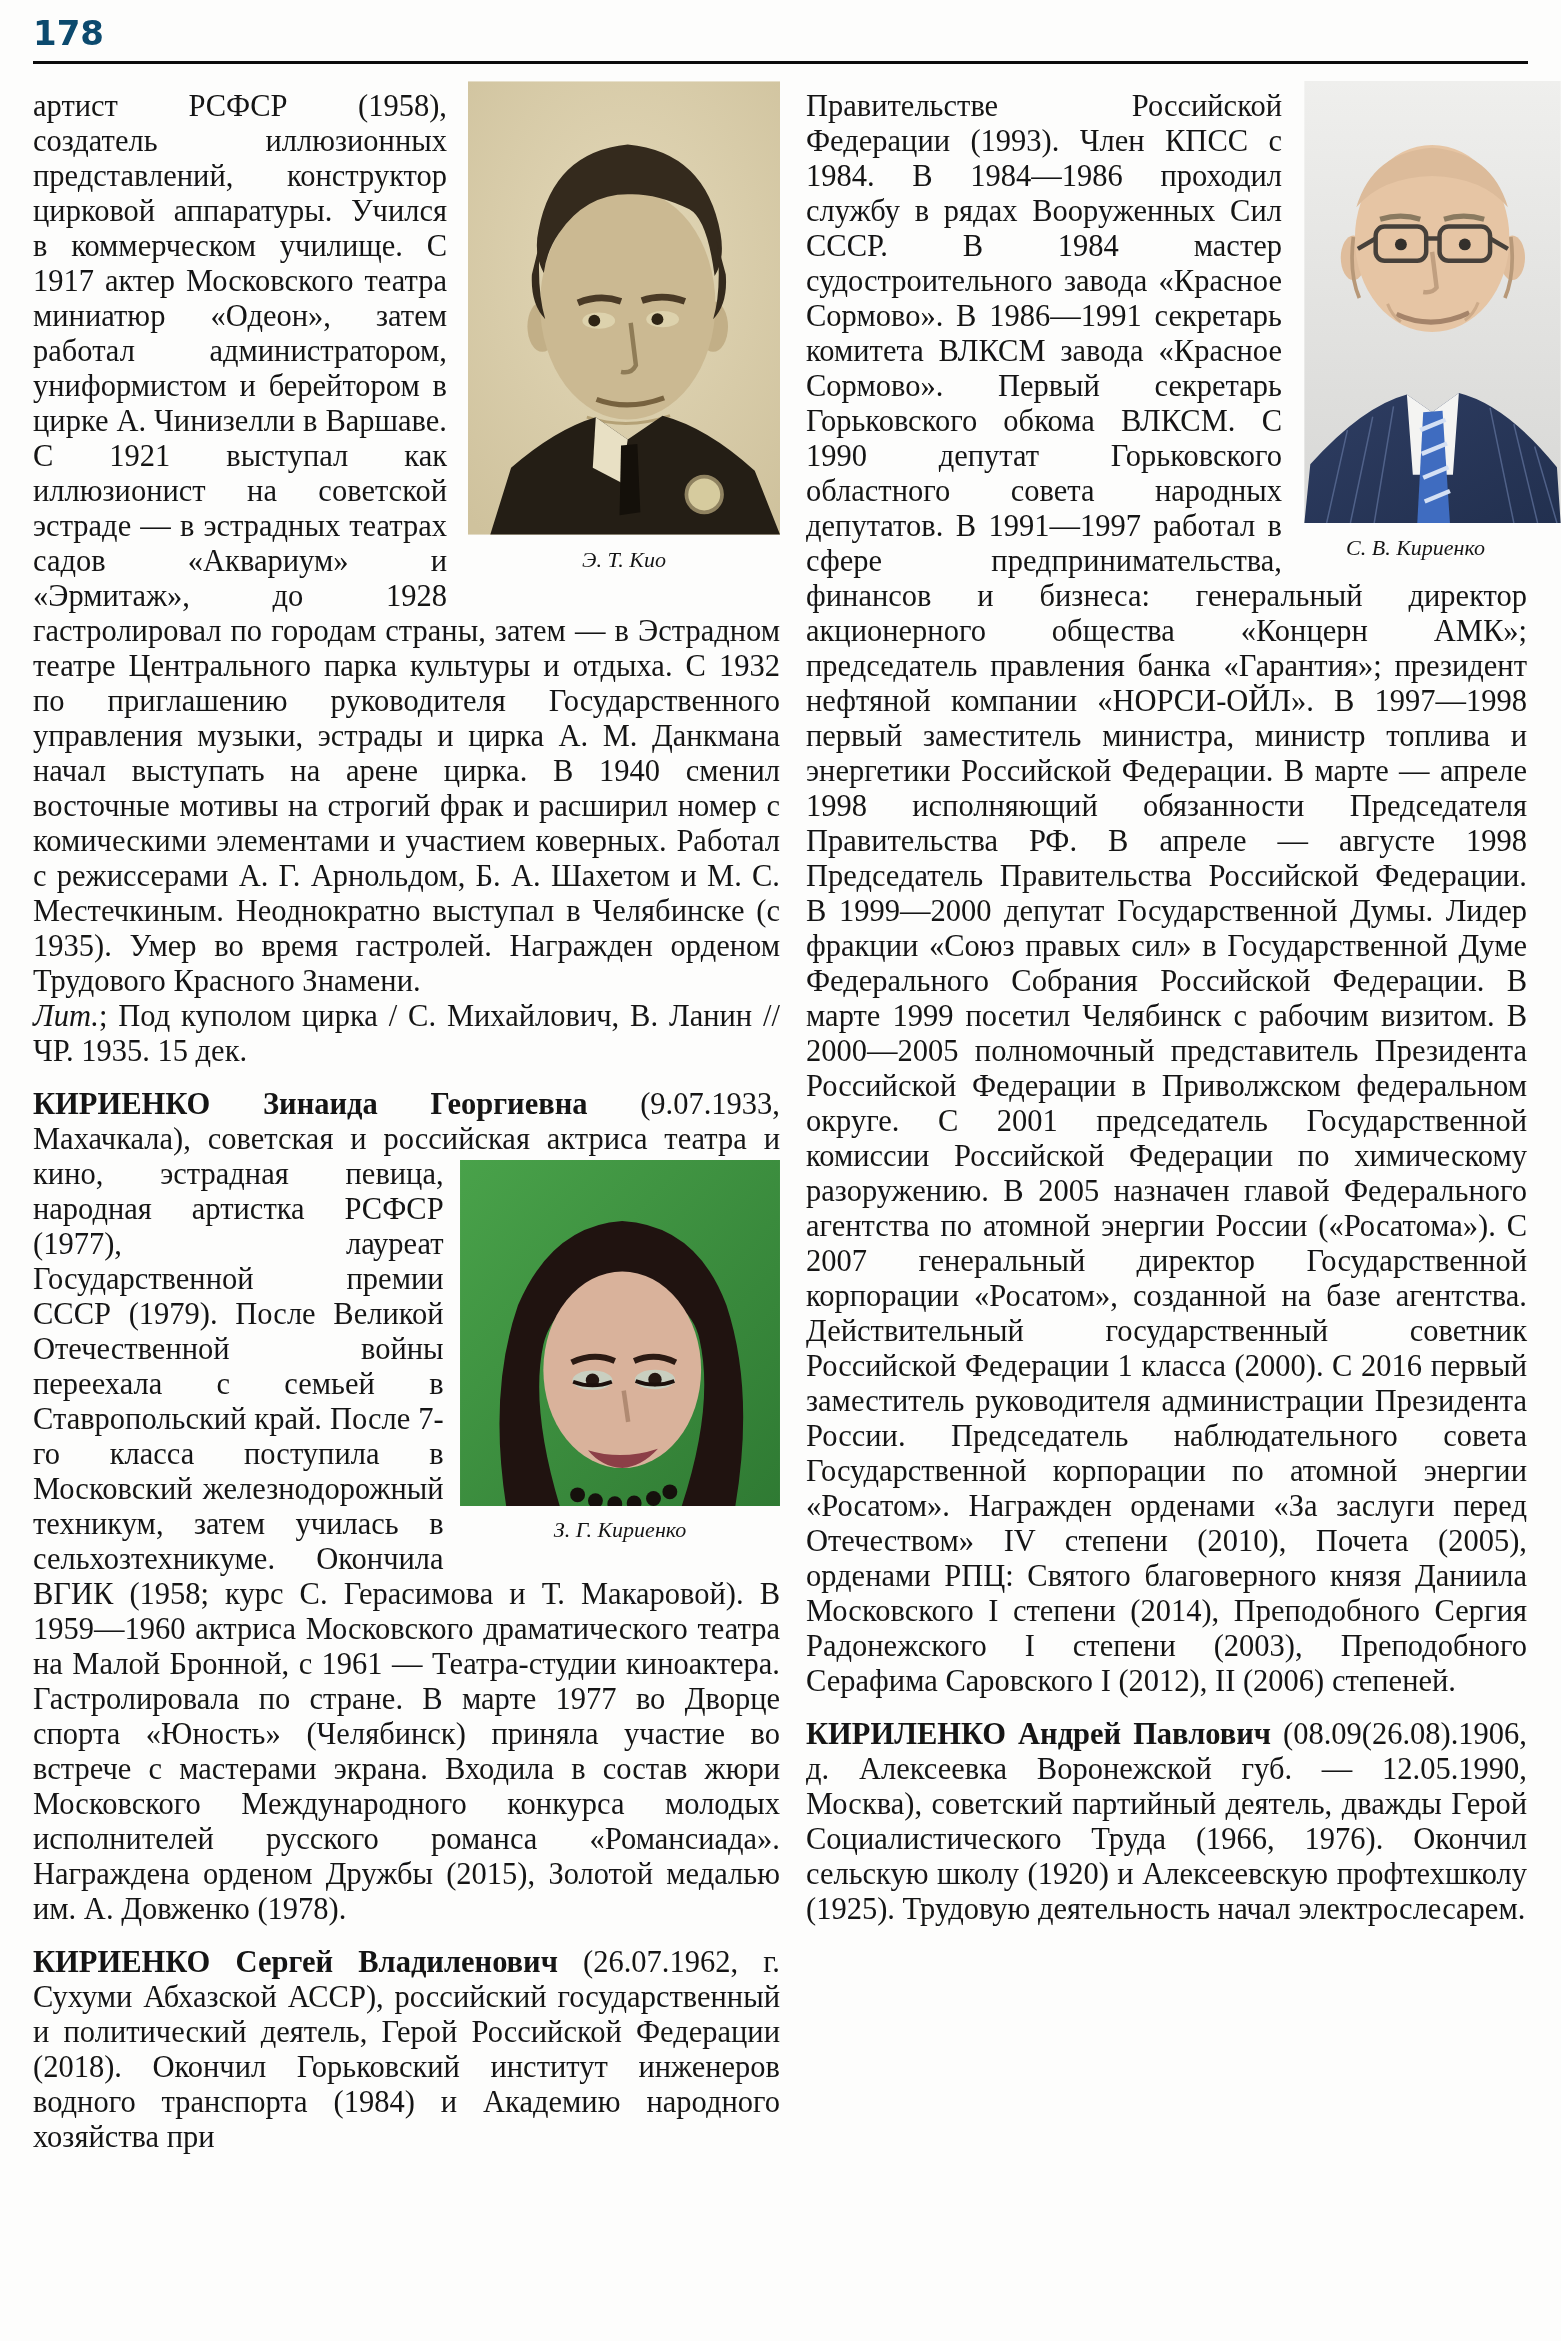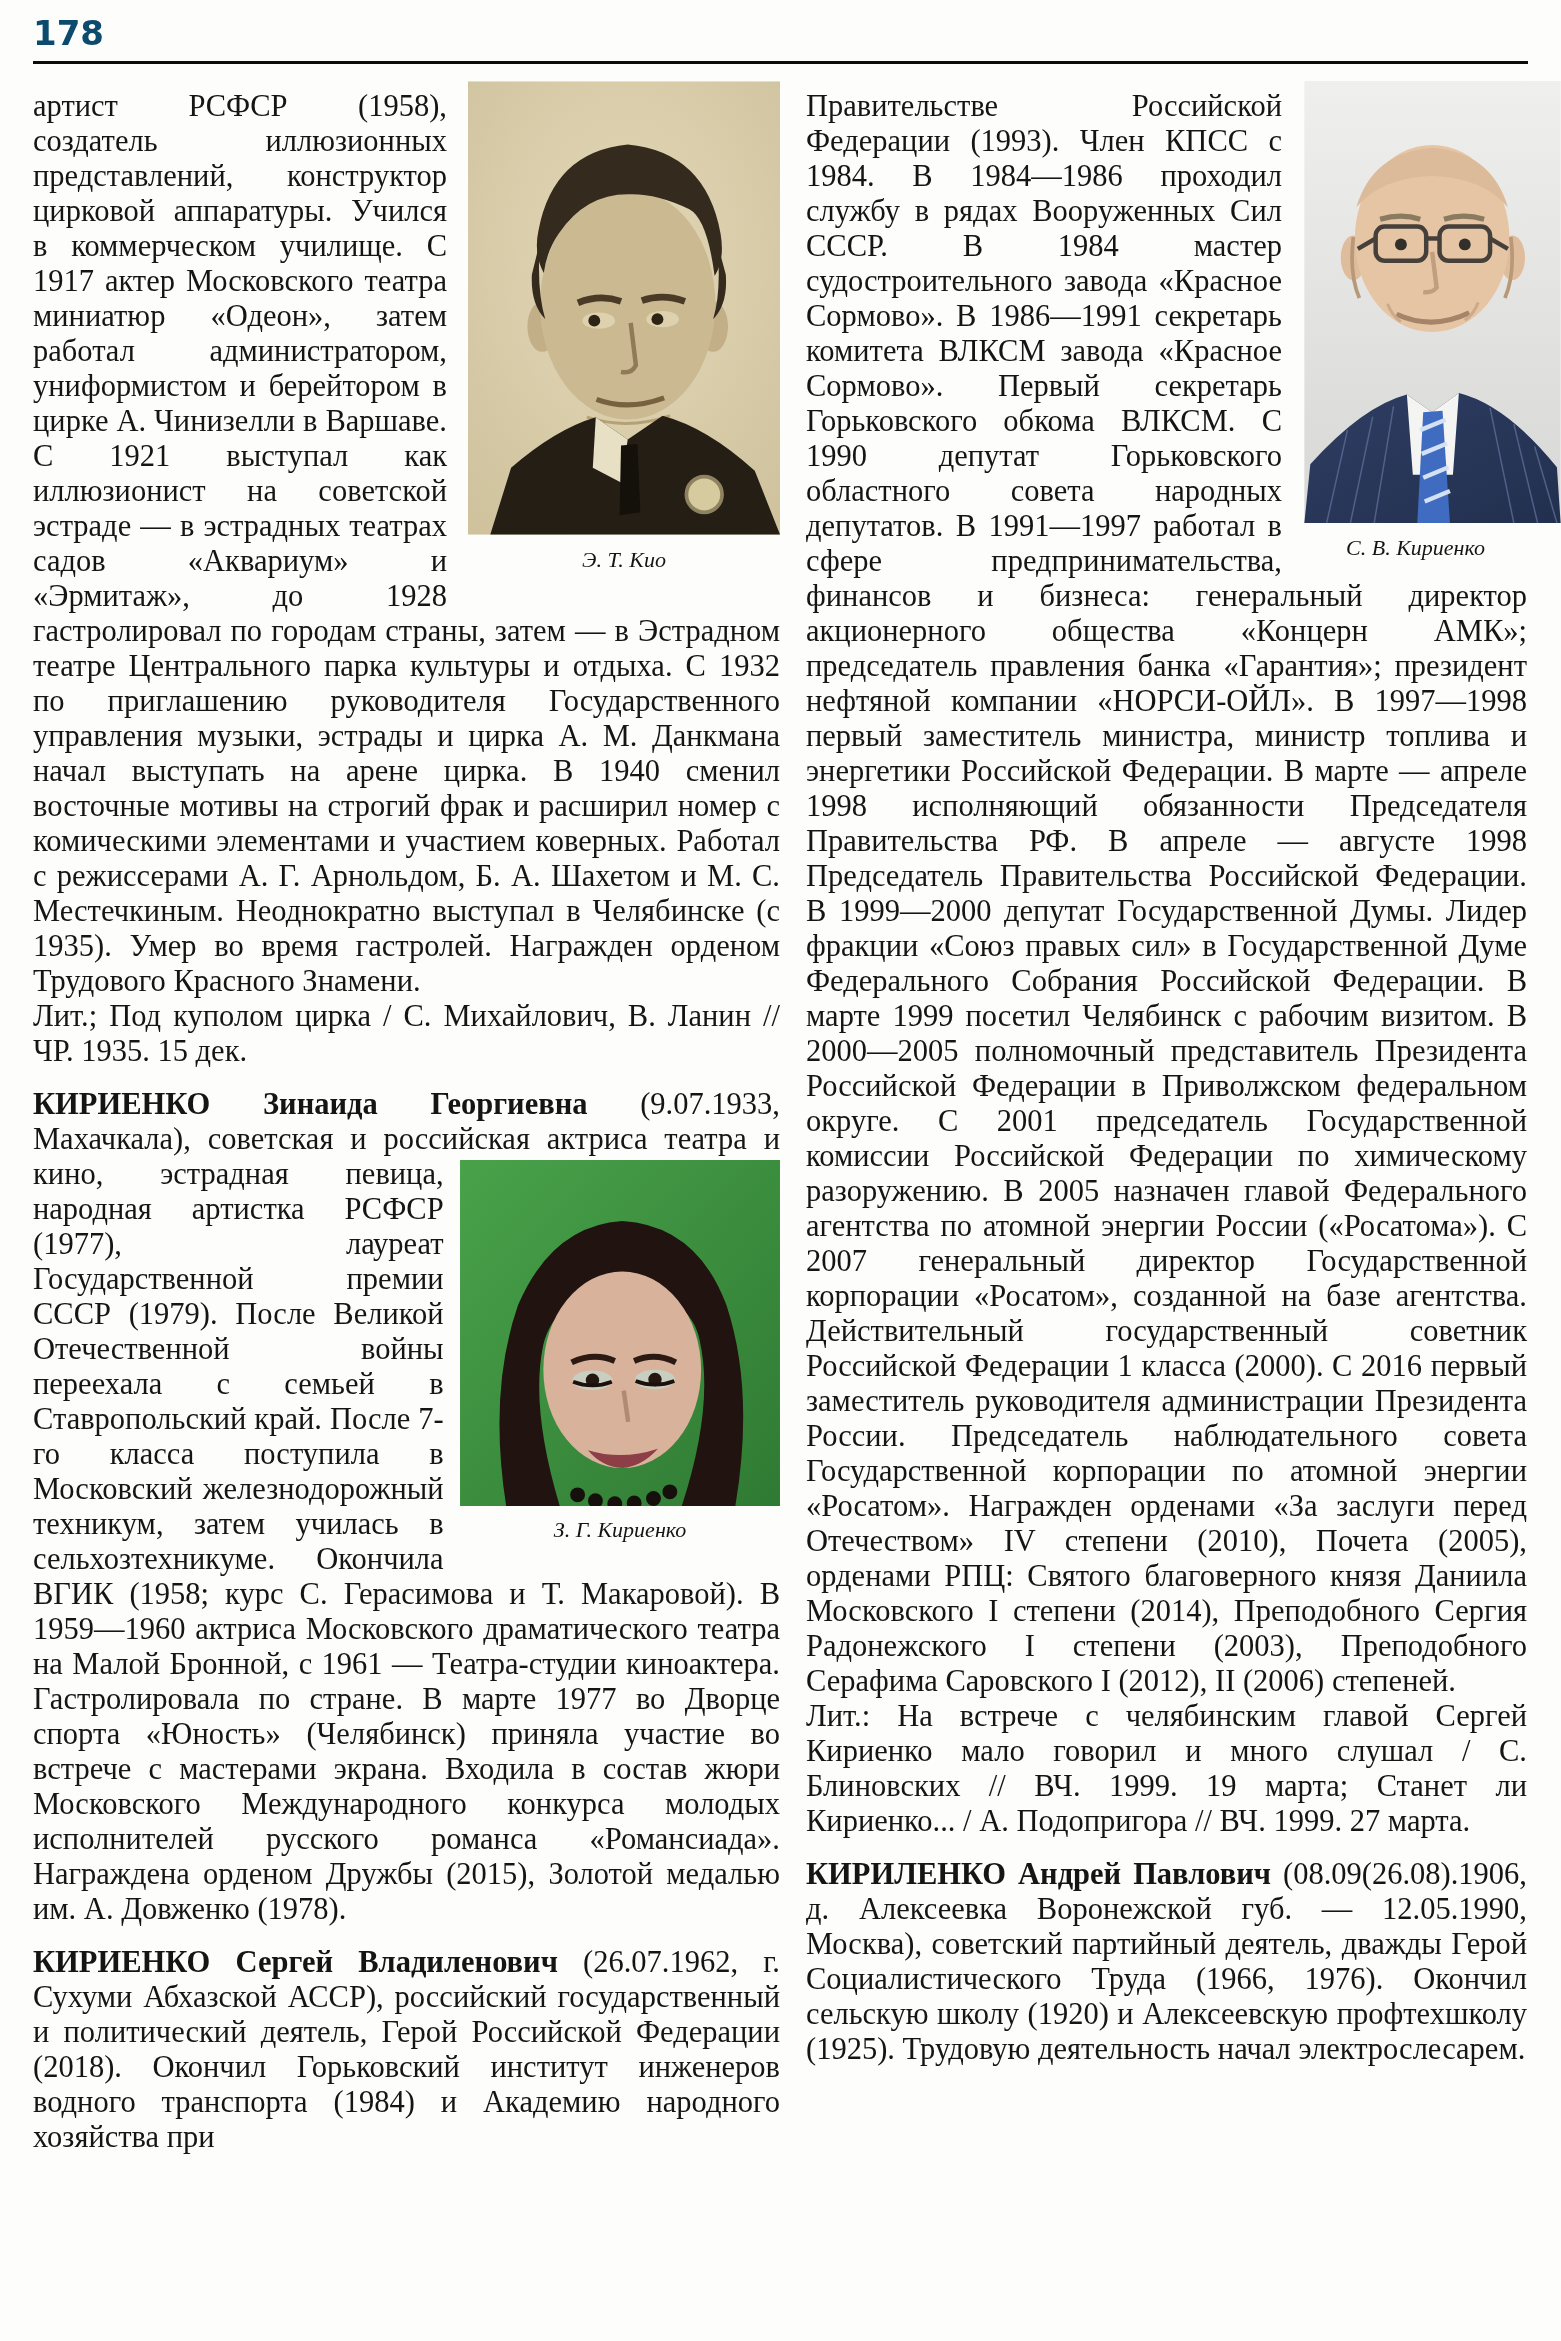--- a/index.html
+++ b/index.html
@@ -23,21 +23,21 @@
   .col-left{width:747px;}
   .col-right{width:721px;}
   .para{
     font-size:30.5px;line-height:35px;
     text-align:justify;
     margin:0;
   }
   .entry{margin:0;}
   .entry + .entry{margin-top:18px;}
   .headword{font-weight:700;}
-  .lit-label{}
+  .lit-label{font-style:italic;}
   figure{margin:0;}
   .ph{
     float:right;
     text-align:center;
   }
   .ph-kio{width:312px;margin:-7.4px 0 10.4px 21px;}
   .ph-zg{width:320px;margin:3px 0 10.4px 16.4px;}
   .ph-sv{width:223px;margin:-7.4px 0 10.4px 22px;}
   .ph svg{display:block;}
   .cap{
@@ -192,23 +192,20 @@
               <g stroke="#d4e0f4" stroke-width="6">
                 <line x1="156" y1="470" x2="190" y2="456"></line>
                 <line x1="158" y1="502" x2="192" y2="488"></line>
                 <line x1="160" y1="534" x2="194" y2="520"></line>
                 <line x1="162" y1="566" x2="196" y2="552"></line>
               </g>
             </svg>
             <figcaption class="cap">С. В. Кириенко</figcaption>
           </figure><span>Правительстве Российской Федерации (1993). Член КПСС с 1984. В 1984—1986 проходил службу в рядах Вооруженных Сил СССР. В 1984 мастер судостроительного завода «Красное Сормово». В 1986—1991 секретарь комитета ВЛКСМ завода «Красное Сормово». Первый секретарь Горьковского обкома ВЛКСМ. С 1990 депутат Горьковского областного совета народных депутатов. В 1991—1997 работал в сфере предпринимательства, финансов и бизнеса: генеральный директор акционерного общества «Концерн АМК»; председатель правления банка «Гарантия»; президент нефтяной компании «НОРСИ-ОЙЛ». В 1997—1998 первый заместитель министра, министр топлива и энергетики Российской Федерации. В марте — апреле 1998 исполняющий обязанности Председателя Правительства РФ. В апреле — августе 1998 Председатель Правительства Российской Федерации. В 1999—2000 депутат Государственной Думы. Лидер фракции «Союз правых сил» в Государственной Думе Федерального Собрания Российской Федерации. В марте 1999 посетил Челябинск с рабочим визитом. В 2000—2005 полномочный представитель Президента Российской Федерации в Приволжском федеральном округе. С 2001 председатель Государственной комиссии Российской Федерации по химическому разоружению. В 2005 назначен главой Федерального агентства по атомной энергии России («Росатома»). С 2007 генеральный директор Государственной корпорации «Росатом», созданной на базе агентства. Действительный государственный советник Российской Федерации 1 класса (2000). С 2016 первый заместитель руководителя администрации Президента России. Председатель наблюдательного совета Государственной корпорации по атомной энергии «Росатом». Награжден орденами «За заслуги перед Отечеством» IV степени (2010), Почета (2005), орденами РПЦ: Святого благоверного князя Даниила Московского I степени (2014), Преподобного Сергия Радонежского I степени (2003), Преподобного Серафима Саровского I (2012), II (2006) степеней.</span>
         </div>
-        <div class="para">
-          <span class="lit-label">Лит.</span><span>: На встрече с челябинским главой Сергей Кириенко мало говорил и много слушал / С. Блиновских // ВЧ. 1999. 19 марта; Станет ли Кириенко... / А. Подопригора // ВЧ. 1999. 27 марта.</span>
-        </div>
       </article>
 
       <article class="entry">
         <div class="para">
           <span class="headword">КИРИЛЕНКО Андрей Павлович</span><span> (08.09(26.08).1906, д. Алексеевка Воронежской губ. — 12.05.1990, Москва), советский партийный деятель, дважды Герой Социалистического Труда (1966, 1976). Окончил сельскую школу (1920) и Алексеевскую профтехшколу (1925). Трудовую деятельность начал электрослесарем.</span>
         </div>
       </article>
 
     </section>
 

